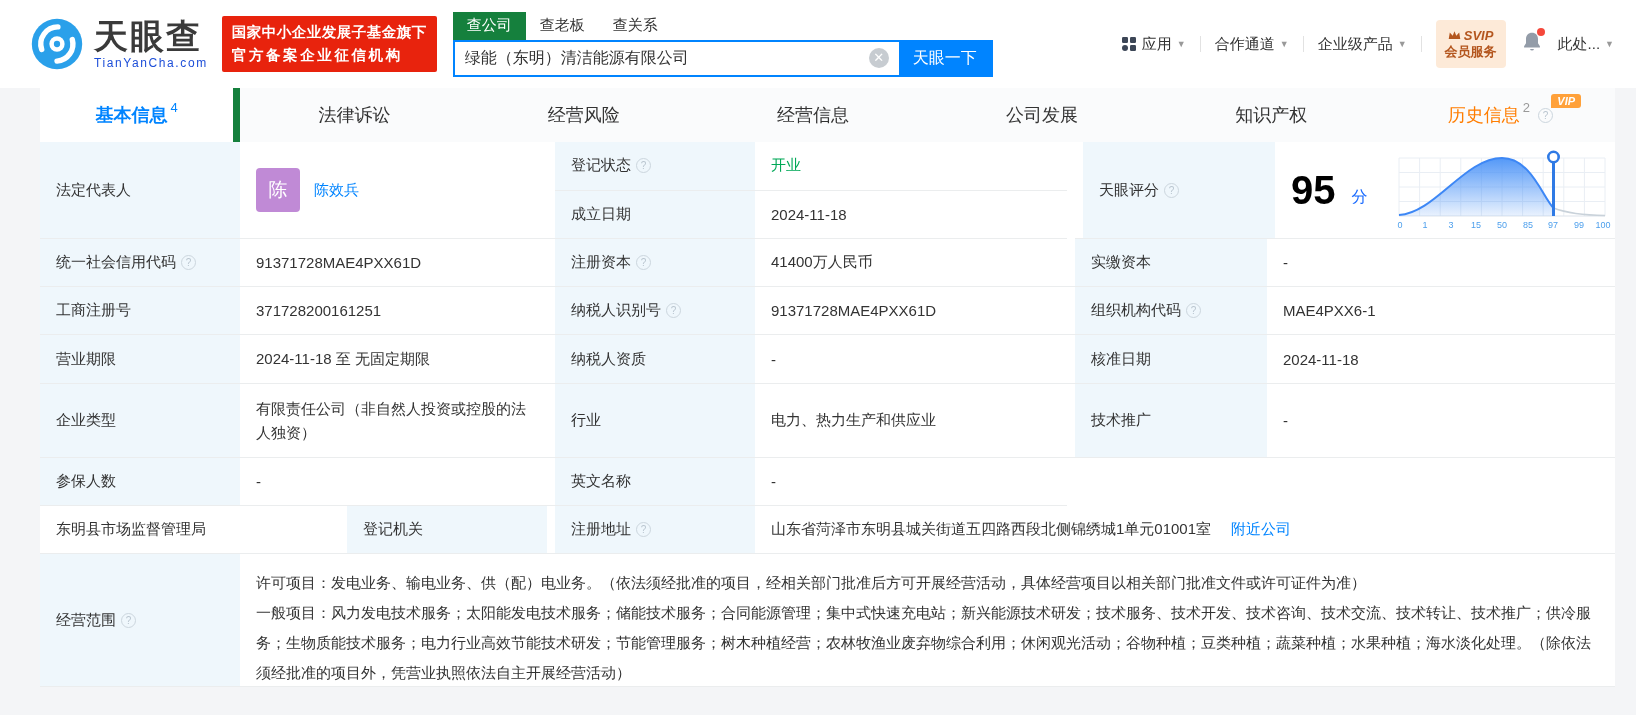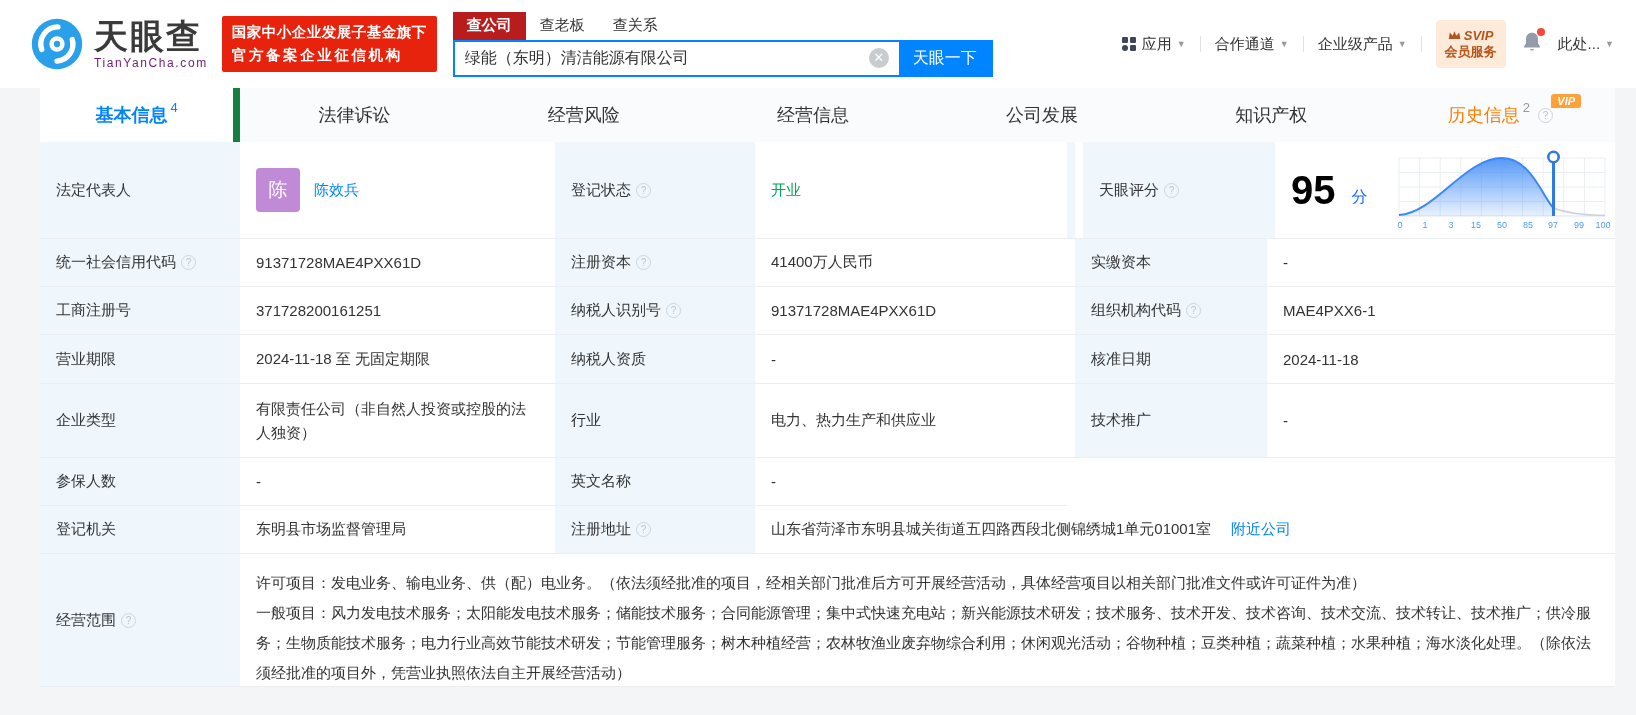--- a/index.html
+++ b/index.html
@@ -5,30 +5,30 @@
   * { margin:0; padding:0; box-sizing:border-box; }
   html,body { width:1636px; height:715px; overflow:hidden;
     font-family:"Liberation Sans","DejaVu Sans",sans-serif;
     background:#f4f5f7; color:#333; }
 
   
   .header { background:#fff; height:88px; display:flex; align-items:center; padding:0 22px 0 30px; }
   .logo-wrap { display:flex; align-items:center; gap:10px; }
   .logo-text { display:flex; flex-direction:column; line-height:1; }
   .brand { font-size:34px; font-weight:bold; color:#3a3a3a; letter-spacing:2px; }
-  .brand-domain { font-size:12px; color:#701a75; letter-spacing:1.6px; margin-top:4px; }
+  .brand-domain { font-size:12px; color:#1d4ed8; letter-spacing:1.6px; margin-top:4px; }
   .gov-badge { background:#e8230d; color:#fff; margin-left:14px; padding:7px 10px; border-radius:2px;
     display:flex; flex-direction:column; justify-content:center; gap:4px; }
   .gov-badge .l1 { font-size:14.5px; font-weight:bold; letter-spacing:0.5px; }
   .gov-badge .l2 { font-size:14.5px; font-weight:bold; letter-spacing:2.6px; }
 
   .search-block { margin-left:16px; width:540px; }
   .search-tabs { display:flex; align-items:flex-end; height:28px; }
   .s-tab { font-size:15px; padding:4px 14px 5px; cursor:pointer; color:#333; }
-  .s-tab.active { background:#b91c1c; color:#fff; font-weight:bold; }
+  .s-tab.active { background:#15803d; color:#fff; font-weight:normal; }
   .search-bar { display:flex; height:37px; border:2px solid #0084ff; background:#fff; }
   .search-input { flex:1; border:none; outline:none; font-size:16px; color:#333; padding:0 10px;
      font-family:"Liberation Sans","DejaVu Sans",sans-serif; }
   .clear-btn { width:20px; height:20px; border-radius:50%; background:#c7ccd1; color:#fff;
      font-size:13px; line-height:20px; text-align:center; align-self:center; margin-right:10px; cursor:pointer; }
   .search-btn { width:92px; background:#0084ff; color:#fff; border:none; font-size:16px; cursor:pointer;
      font-family:"Liberation Sans","DejaVu Sans",sans-serif; }
 
   .top-nav { margin-left:auto; display:flex; align-items:center; gap:14px; }
   .nav-item { display:flex; align-items:center; gap:5px; font-size:15px; color:#333; cursor:pointer; white-space:nowrap; }
@@ -60,21 +60,21 @@
   
   .table { background:#fff; }
   .trow { display:flex; }
   .cell { display:flex; align-items:center; border-bottom:1px solid #ebedee; font-size:15px; }
   .lbl { background:#eff7fc; padding-left:16px; color:#333; }
   .val { background:#fff; padding-left:16px; color:#333; }
   .gap { width:8px; background:#fff; border-bottom:1px solid #ebedee; }
   .w-l1{width:200px;} .w-v1{width:307px;} .w-l2{width:200px;} .w-v2{width:312px;}
   .w-l3{width:192px;} .w-v3{flex:1;}
   .h48 { height:48px; } .h49 { height:49px; }
-  .mid-group { width:520px; display:flex; flex-direction:row; }
+  .mid-group { width:520px; display:flex; flex-direction:column; }
   .sub { display:flex; flex:1; }
   .avatar { width:44px; height:44px; border-radius:4px; background:#c08ad6; color:#fff; font-size:19px;
      display:flex; align-items:center; justify-content:center; margin-right:14px; flex:none; }
   a.link { color:#0084ff; text-decoration:none; cursor:pointer; }
   .green { color:#00a857; }
   .score-num { font-size:40px; font-weight:bold; color:#000000; line-height:1; }
   .score-unit { font-size:16px; color:#1a6bff; margin:14px 0 0 2px; }
   .score-cell { display:flex; align-items:center; gap:14px; padding-right:4px; }
   .two-line { line-height:1.55; padding:10px 16px 10px 16px; }
   .no-border { border-bottom:none; background:#fff; flex:1; }
@@ -388,25 +388,25 @@
       <div class="cell lbl w-l2 h48">
           <span>英文名称</span>
         </div>
       <div class="cell val w-v2 h48">
           <span>-</span>
         </div>
       <div class="no-border h48"></div>
     </div>
 
     <div class="trow h48">
+      <div class="cell val w-v1 h48">
+          <span>东明县市场监督管理局</span>
+        </div>
       <div class="cell lbl w-l1 h48">
           <span>登记机关</span>
-        </div>
-      <div class="cell val w-v1 h48">
-          <span>东明县市场监督管理局</span>
         </div>
       <div class="gap h48"></div>
       <div class="cell lbl w-l2 h48">
         <span>注册地址</span>
           <span class="q">?</span>
       </div>
       <div class="cell val h48 addr-val" style="flex:1;">
         <span>山东省菏泽市东明县城关街道五四路西段北侧锦绣城1单元01001室</span>
         <a class="link">附近公司</a>
       </div>

